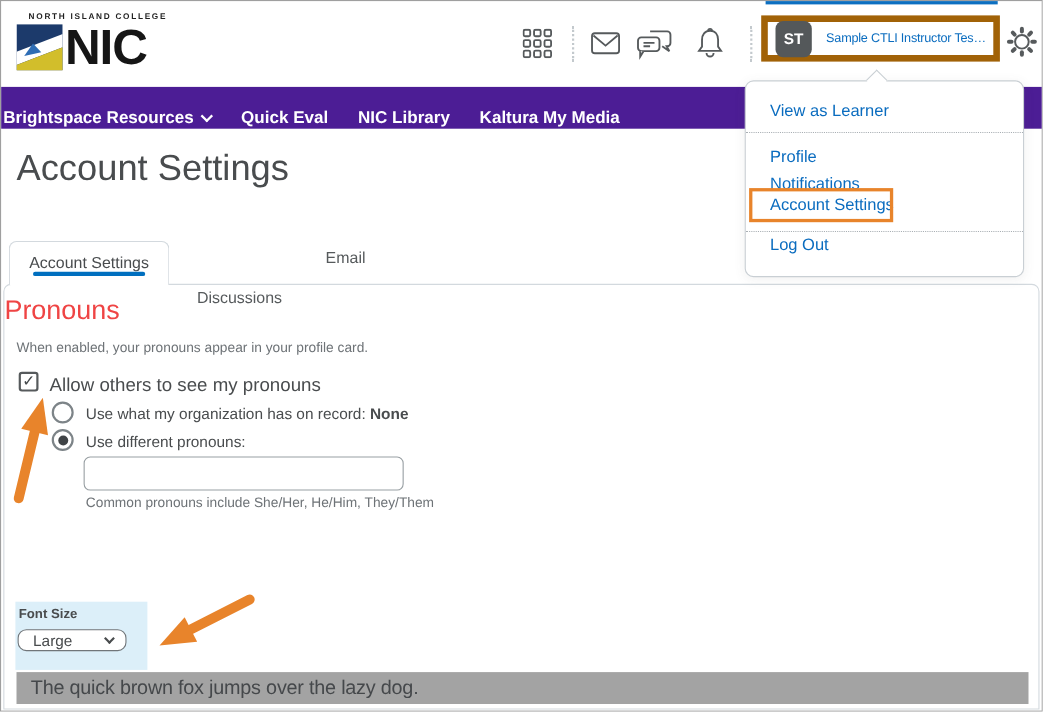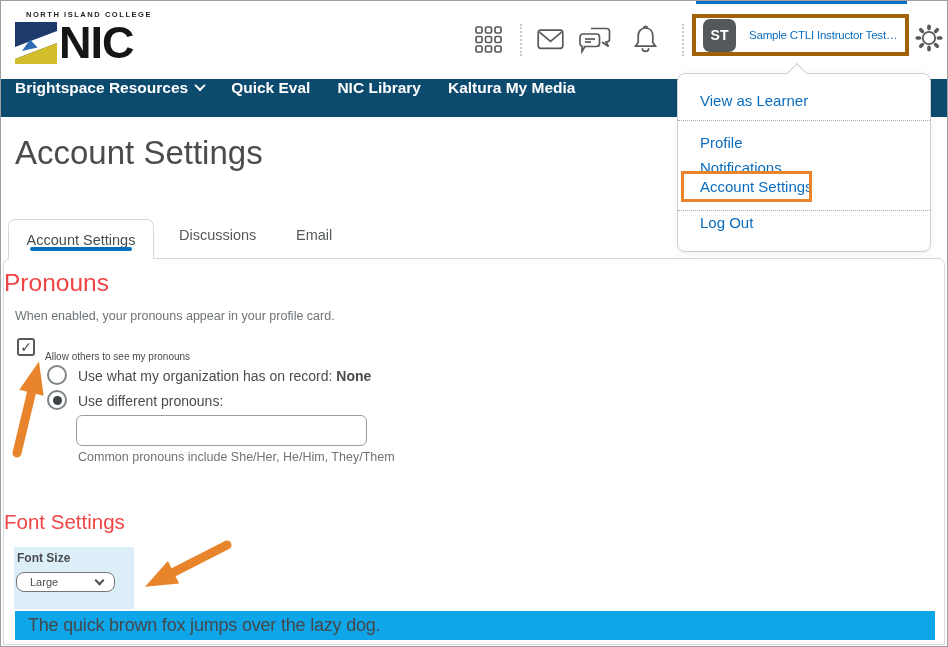--- a/index.html
+++ b/index.html
@@ -18,53 +18,53 @@
   .brand-row { display:flex; align-items:center; margin-top:3px; }
   .brand-acronym { font-size:45px; line-height:40px; font-weight:800; color:#161616; letter-spacing:-1px; margin-left:2px; }
 
   .hdr-icon { position:absolute; color:#565a5c; }
   .hdr-divider { position:absolute; width:0; height:32px; border-left:2px dotted #c3c9cd; top:23px; }
 
   .gear-glyph { position:absolute; left:913px; top:22px; }
 
   .profile-chip {
     position:absolute; left:691px; top:13px; width:217px; height:42px;
-    border:4px solid #a16207; background:#fff; display:flex; align-items:center; padding:0 6px 0 7px;
+    border:6px solid #a16207; background:#fff; display:flex; align-items:center; padding:0 6px 0 7px;
   }
   .avatar {
     width:33px; height:33px; background:#54585a; border-radius:7px; flex:0 0 auto;
     display:flex; align-items:center; justify-content:center;
     color:#fff; font-size:14px; font-weight:700;
   }
   .profile-name {
     margin-left:13px; color:#0a6cbf; font-size:11.5px; letter-spacing:-0.2px;
     white-space:nowrap; overflow:hidden; text-overflow:ellipsis; flex:1;
   }
 
   
   .navbar {
-    position:absolute; left:0; top:78px; width:948px; height:38px; background:#0c4a6e;
-    display:flex; align-items:flex-start; padding-left:14px; gap:27px; z-index:2;
+    position:absolute; left:0; top:78px; width:948px; height:38px; background:#4c1d95;
+    display:flex; align-items:flex-end; padding-left:2px; gap:27px; z-index:2;
   }
   .nav-item { color:#fff; font-size:15.5px; font-weight:600; white-space:nowrap; display:flex; align-items:center; gap:8px; cursor:pointer; }
   .chev-down-white { width:8px; height:8px; border-right:2px solid #fff; border-bottom:2px solid #fff; transform:rotate(45deg) translate(-1px,-1px); margin-top:-3px; }
 
   
   .page-title { position:absolute; left:14px; top:133px; font-size:33px; font-weight:400; color:#494c4e; }
 
   
   .tab-active {
     position:absolute; left:7px; top:218px; width:146px; height:40px; background:#fff;
     border:1px solid #d3d9de; border-bottom:none; border-radius:7px 7px 0 0; z-index:4;
     display:flex; align-items:center; justify-content:center;
     font-size:14.5px; color:#494c4e;
   }
   .tab-underline { position:absolute; left:21px; bottom:8px; width:102px; height:4px; border-radius:2px; background:#006fbf; }
   .tab-inactive { position:absolute; top:226px; font-size:14.5px; color:#565a5c; cursor:pointer; z-index:4; }
-  .tab-discussions { left:178px; }
+  .tab-discussions { left:178px;margin-top:36px; }
   .tab-email { left:295px; }
 
   
   .content-panel {
     position:absolute; left:2px; right:2px; top:257px; bottom:1px;
     border:1px solid #d3d9de; border-radius:7px 7px 0 0; background:#fff; z-index:1;
   }
 
   .h2 { position:absolute; left:3px; font-weight:400; color:#ef4444; z-index:3; }
   .pronouns-heading { top:268px; font-size:24.5px; }
@@ -72,21 +72,21 @@
   .small-gray { position:absolute; color:#6e7377; font-size:12.5px; z-index:3; }
   .pronouns-desc { left:14px; top:308px; }
   .pronouns-helper { left:77px; top:449px; }
 
   .checkbox {
     position:absolute; left:16px; top:337px; width:18px; height:18px;
     border:2px solid #565a5c; border-radius:3px; background:#fff; z-index:3; cursor:pointer;
     display:flex; align-items:center; justify-content:center;
   }
   .checkbox.checked::after { content:"\2713"; font-size:14px; font-weight:700; color:#43474a; margin-top:-1px; }
-  .checkbox-label { position:absolute; left:44px; top:350px; font-size:10px; color:#494c4e; z-index:3; }
+  .checkbox-label { position:absolute; left:44px; top:339px; font-size:17px; color:#494c4e; z-index:3; }
 
   .radio {
     position:absolute; left:46px; width:20px; height:20px; border:2px solid #7d8488;
     border-radius:50%; background:#fff; z-index:3; cursor:pointer;
     display:flex; align-items:center; justify-content:center;
   }
   .radio.selected::after { content:""; width:9px; height:9px; border-radius:50%; background:#3f4346; }
   .radio-org { top:364px; }
   .radio-custom { top:389px; }
   .radio-label { position:absolute; left:77px; font-size:14px; color:#494c4e; z-index:3; white-space:nowrap; }
@@ -99,26 +99,26 @@
     border:1px solid #989fa3; border-radius:6px; background:#fff; font-size:14px; padding:0 8px;
     font-family:"Liberation Sans","DejaVu Sans",sans-serif; color:#494c4e;
   }
 
   .fontsize-highlight { position:absolute; left:13px; top:546px; width:120px; height:62px; background:#dcEFf9; z-index:2; }
   .fontsize-label { position:absolute; left:16px; top:550px; font-size:12px; font-weight:700; color:#494c4e; z-index:3; }
   .fontsize-select {
     position:absolute; left:15px; top:571px; width:99px; height:20px; background:#fff; z-index:3;
     border:1.5px solid #71767a; border-radius:8px; display:flex; align-items:center;
     justify-content:space-between; padding:0 11px 0 13px; cursor:pointer;
-    font-size:11px; color:#494c4e;
+    font-size:14px; color:#494c4e;
   }
   .chev-down-dark { width:7px; height:7px; border-right:2px solid #494c4e; border-bottom:2px solid #494c4e; transform:rotate(45deg); margin-top:-4px; }
 
   .preview-bar {
-    position:absolute; left:14px; top:610px; width:920px; height:29px; background:#0ea5e9; z-index:3;
+    position:absolute; left:14px; top:610px; width:920px; height:29px; background:#a3a3a3; z-index:3;
     display:flex; align-items:center; padding-left:13px;
     font-size:18px; color:#45484b; letter-spacing:-0.2px;
   }
 
   
   .user-menu {
     position:absolute; left:676px; top:72px; width:254px; height:179px; background:#fff;
     border:1px solid #c9cfd4; border-radius:8px; z-index:10;
     box-shadow:0 2px 10px rgba(86,90,92,.08);
     text-align:center;
@@ -266,21 +266,20 @@
 
   <span class="radio radio-org"></span>
   <span class="radio-label radio-org-label"><span>Use what my organization has on record: </span><span class="bold">None</span></span>
 
   <span class="radio radio-custom selected"></span>
   <span class="radio-label radio-custom-label">Use different pronouns:</span>
 
   <input class="pronoun-input" type="text" value="" style="">
   <div class="small-gray pronouns-helper">Common pronouns include She/Her, He/Him, They/Them</div>
 
-  <h2 class="h2 font-heading">Font Settings</h2>
   <div class="fontsize-highlight"></div>
   <div class="fontsize-label">Font Size</div>
   <div class="fontsize-select">
     <span>Large</span>
     <span class="chev-down-dark"></span>
   </div>
 
   <div class="preview-bar">
     <span>The quick brown fox jumps over the lazy dog.</span>
   </div>

